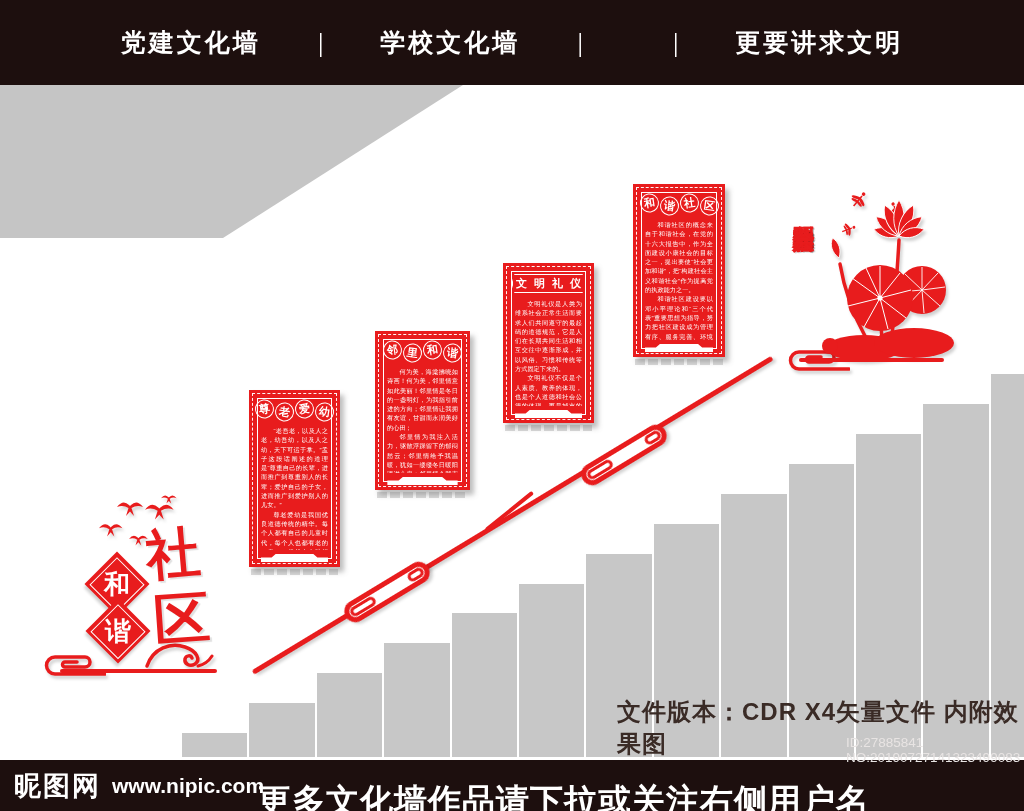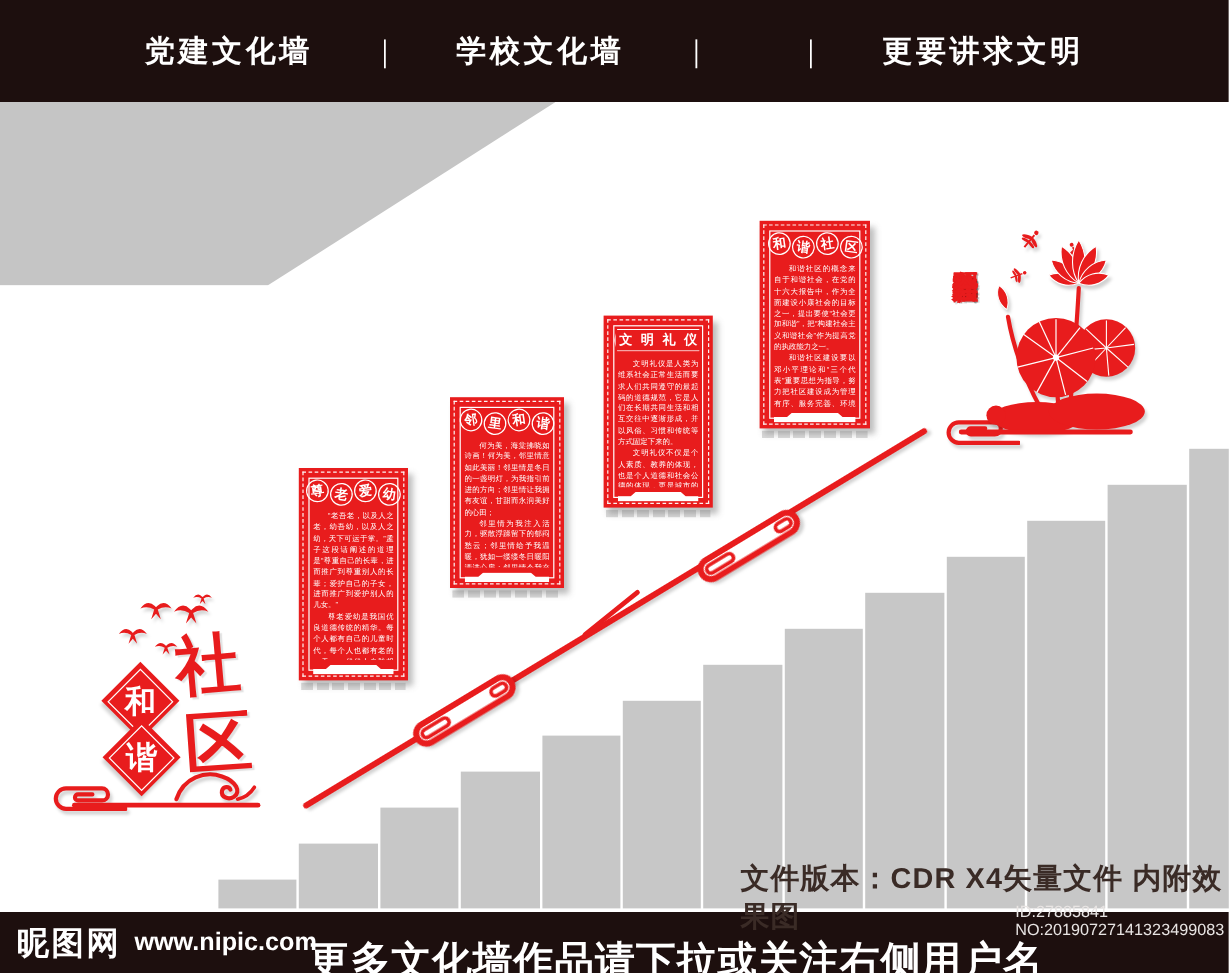--- a/index.html
+++ b/index.html
@@ -8,26 +8,26 @@
   .abs{position:absolute;}
   
   .topbar{left:0;top:0;width:1024px;height:85px;background:#1d0f0e;display:flex;
           align-items:center;justify-content:center;gap:24px;}
   .topbar .item{color:#fff;font-size:25px;font-weight:bold;letter-spacing:3px;}
   .topbar .sep{color:#fff;font-size:24px;margin:0 24px;font-weight:normal;}
   .bottombar{left:0;top:760px;width:1024px;height:51px;background:#1d0f0e;}
   .site-name{left:14px;top:768px;color:#fff;font-size:27px;font-weight:bold;letter-spacing:2px;}
   .site-url{left:112px;top:774px;color:#fff;font-size:21px;font-weight:bold;}
   .promo{left:258px;top:779px;color:#fff;font-size:33px;font-weight:bold;letter-spacing:1px;white-space:nowrap;}
-  .id-text{left:846px;top:752px;color:#e8e4e3;font-size:13.5px;}
+  .id-text{left:846px;top:735px;color:#e8e4e3;font-size:13.5px;}
   
   .wall-top{left:0;top:85px;width:463px;height:153px;background:#c5c5c5;
             clip-path:polygon(0 0,463px 0,223px 153px,0 153px);}
   .stair{background:#c7c7c7;position:absolute;}
-  .caption{left:617px;top:716px;color:#3a2b26;font-size:24px;font-weight:bold;letter-spacing:1px;z-index:6;}
+  .caption{left:617px;top:696px;color:#3a2b26;font-size:24px;font-weight:bold;letter-spacing:1px;z-index:6;}
   
   :root{--red:#e81c1d;}
   .red-shadow{filter:drop-shadow(2px 3px 1.5px rgba(0,0,0,.18));}
   .railing{left:253px;top:670px;width:607px;height:5px;background:var(--red);
            border-radius:3px;transform-origin:0 50%;transform:rotate(-31.2deg);z-index:3;}
   .hline{height:4px;background:var(--red);border-radius:2px;z-index:3;}
   .short-line{left:486px;top:528px;width:60px;height:4px;background:var(--red);border-radius:2px;
               transform-origin:0 50%;transform:rotate(-38.8deg);}
   .scroll-ornament{width:86px;height:12px;border:5px solid var(--red);border-radius:14px;
                    background:#fff;transform:rotate(-31.2deg);z-index:4;}

